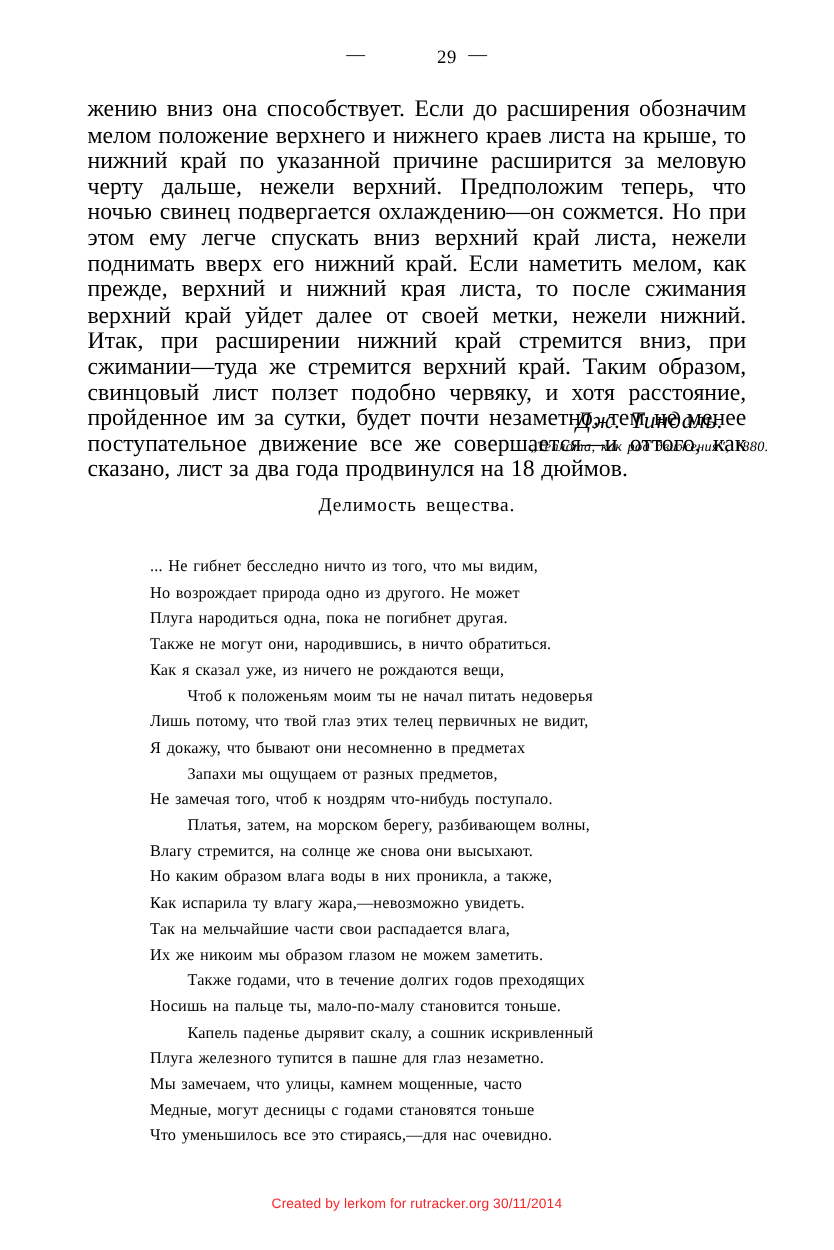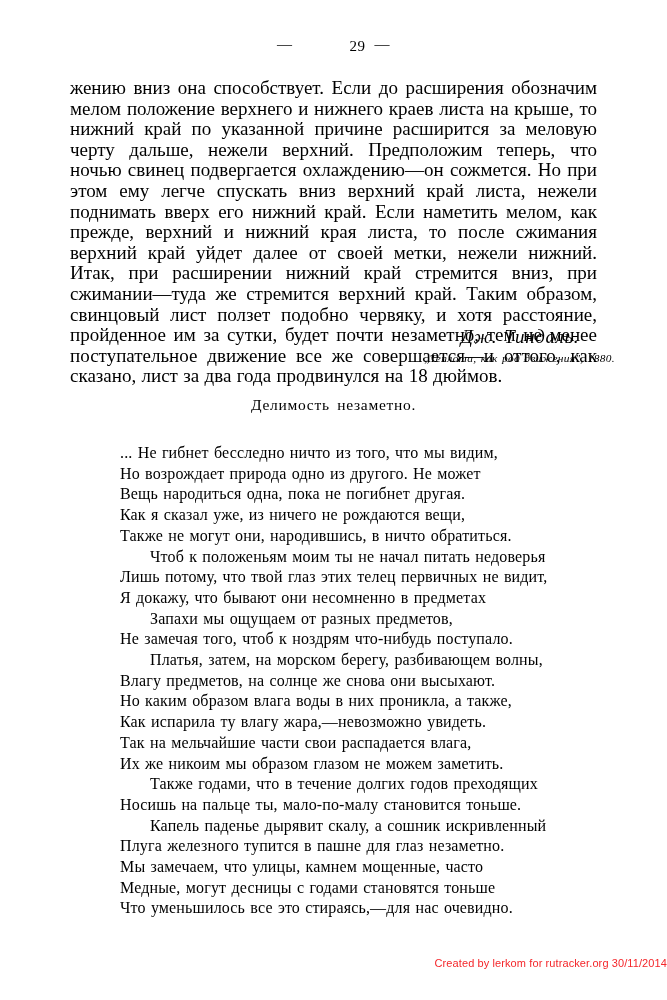--- a/index.html
+++ b/index.html
@@ -96,21 +96,21 @@
   }
 
   
   .poem {
     position: absolute;
     top: 443px;
     left: 120px;
     width: 500px;
   }
   .poem-line {
-    font-size: 16px;
+    font-size: 13px;
     line-height: 20.7px;
     white-space: pre-wrap;
     letter-spacing: 0.15px;
     word-spacing: 1.1px;
   }
   .poem-line.indented {
     padding-left: 30px;
   }
 
   
@@ -137,43 +137,43 @@
 
   <div class="body-block">
     <p class="body-paragraph">жению вниз она способствует. Если до расширения обозначим мелом положение верхнего и нижнего краев листа на крыше, то нижний край по указанной причине расширится за меловую черту дальше, нежели верхний. Предположим теперь, что ночью свинец подвергается охлаждению—он сожмется. Но при этом ему легче спускать вниз верхний край листа, нежели поднимать вверх его нижний край. Если наметить мелом, как прежде, верхний и нижний края листа, то после сжимания верхний край уйдет далее от своей метки, нежели нижний. Итак, при расширении нижний край стремится вниз, при сжимании—туда же стремится верхний край. Таким образом, свинцовый лист ползет подобно червяку, и хотя расстояние, пройденное им за сутки, будет почти незаметно, тем не менее поступательное движение все же совершается—и оттого, как сказано, лист за два года продвинулся на 18 дюймов.</p>
   </div>
 
   <div class="attribution">
     <div class="attribution-author">Дж. Тиндаль.</div>
     <div class="attribution-source">„Теплота, как род движения", 1880.</div>
   </div>
 
-  <div class="section-title">Делимость незаметно.</div>
+  <div class="section-title">Делимость вещества.</div>
 
   <div class="poem">
       <div class="poem-line">... Не гибнет бесследно ничто из того, что мы видим,</div>
       <div class="poem-line">Но возрождает природа одно из другого. Не может</div>
-      <div class="poem-line">Вещь народиться одна, пока не погибнет другая.</div>
+      <div class="poem-line">Плуга народиться одна, пока не погибнет другая.</div>
+      <div class="poem-line">Также не могут они, народившись, в ничто обратиться.</div>
       <div class="poem-line">Как я сказал уже, из ничего не рождаются вещи,</div>
-      <div class="poem-line">Также не могут они, народившись, в ничто обратиться.</div>
       <div class="poem-line indented">Чтоб к положеньям моим ты не начал питать недоверья</div>
       <div class="poem-line">Лишь потому, что твой глаз этих телец первичных не видит,</div>
       <div class="poem-line">Я докажу, что бывают они несомненно в предметах</div>
       <div class="poem-line indented">Запахи мы ощущаем от разных предметов,</div>
       <div class="poem-line">Не замечая того, чтоб к ноздрям что-нибудь поступало.</div>
       <div class="poem-line indented">Платья, затем, на морском берегу, разбивающем волны,</div>
-      <div class="poem-line">Влагу предметов, на солнце же снова они высыхают.</div>
+      <div class="poem-line">Влагу стремится, на солнце же снова они высыхают.</div>
       <div class="poem-line">Но каким образом влага воды в них проникла, а также,</div>
       <div class="poem-line">Как испарила ту влагу жара,—невозможно увидеть.</div>
       <div class="poem-line">Так на мельчайшие части свои распадается влага,</div>
       <div class="poem-line">Их же никоим мы образом глазом не можем заметить.</div>
       <div class="poem-line indented">Также годами, что в течение долгих годов преходящих</div>
       <div class="poem-line">Носишь на пальце ты, мало-по-малу становится тоньше.</div>
       <div class="poem-line indented">Капель паденье дырявит скалу, а сошник искривленный</div>
       <div class="poem-line">Плуга железного тупится в пашне для глаз незаметно.</div>
       <div class="poem-line">Мы замечаем, что улицы, камнем мощенные, часто</div>
       <div class="poem-line">Медные, могут десницы с годами становятся тоньше</div>
       <div class="poem-line">Что уменьшилось все это стираясь,—для нас очевидно.</div>
     </div>
 
-  <div class="footer-watermark" style="color: rgb(244, 38, 42); text-align: right;">Created by lerkom for rutracker.org 30/11/2014</div>
+  <div class="footer-watermark" style="color: rgb(244, 38, 42);">Created by lerkom for rutracker.org 30/11/2014</div>
 
 </div>
 
 </body></html>

